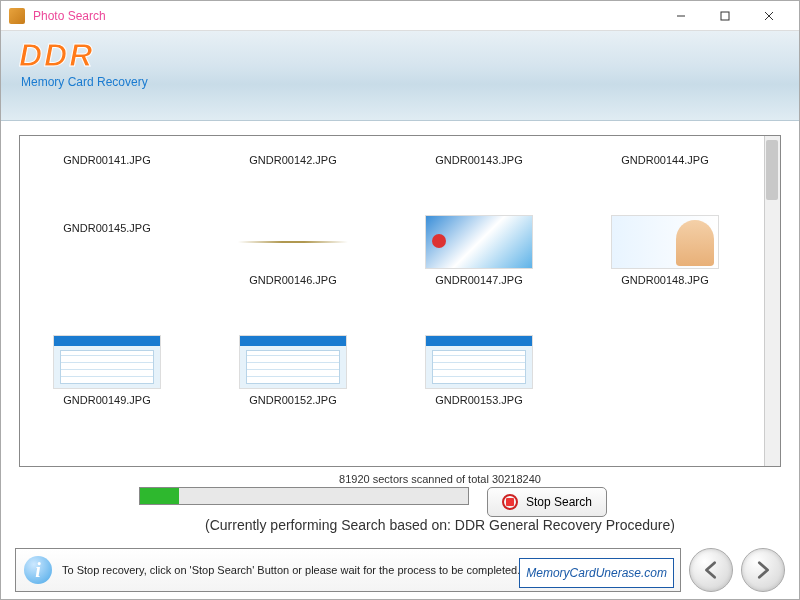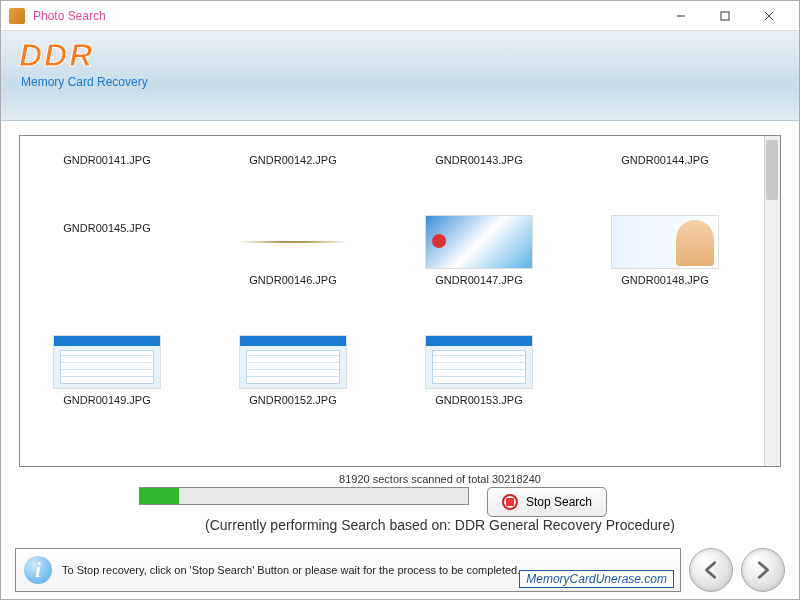--- a/index.html
+++ b/index.html
@@ -50,21 +50,21 @@
 .progress-fill { position: absolute; left: 0; top: 0; bottom: 0; width: 12%; background: #2eb82e; }
 .stop-btn { display: flex; align-items: center; gap: 8px; height: 30px; padding: 0 14px; border: 1px solid #888; border-radius: 5px; background: linear-gradient(#fdfdfd, #ececec); cursor: pointer; font-size: 12px; }
 .stop-icon { width: 16px; height: 16px; border-radius: 50%; border: 2px solid #c22; display: flex; align-items: center; justify-content: center; }
 .stop-icon::after { content: ""; width: 8px; height: 8px; background: #e33; border-radius: 1px; }
 .progress-note { font-size: 14px; color: #333; }
 
 .footer { height: 56px; padding: 4px 14px 6px; display: flex; align-items: center; gap: 8px; }
 .info-bar { flex: 1; height: 44px; border: 1px solid #888; background: linear-gradient(#fff, #f4f4f4); display: flex; align-items: center; padding: 0 8px; gap: 10px; position: relative; }
 .info-icon { width: 28px; height: 28px; border-radius: 50%; background: radial-gradient(circle at 35% 30%, #cce8ff, #4aa8e8); display: flex; align-items: center; justify-content: center; color: #fff; font-size: 20px; font-weight: bold; font-style: italic; font-family: Georgia, serif; }
 .info-text { font-size: 11px; color: #222; }
-.brand-link { position: absolute; right: 6px; bottom: 3px; font-size: 12px; color: #1a5aa8; font-style: italic; font-weight: 500; border: 1px solid #1a5aa8; padding: 1px 6px; background: #fff; }
+.brand-link { position: absolute; right: 6px; bottom: 3px; font-size: 12px; color: #1a5aa8; font-style: italic; font-weight: 500; border: 1px solid #1a5aa8; padding: 7px 6px; background: #fff; }
 .nav-btn { width: 44px; height: 44px; border-radius: 50%; border: 1px solid #aaa; background: radial-gradient(circle at 35% 30%, #fff, #d0d0d0); display: flex; align-items: center; justify-content: center; cursor: pointer; box-shadow: inset 0 0 4px rgba(0,0,0,0.15); }
 .nav-btn svg { width: 22px; height: 22px; }
 </style>
 </head>
 <body>
 
 <div class="window">
 
   <div class="titlebar">
     <div class="app-icon"></div>

